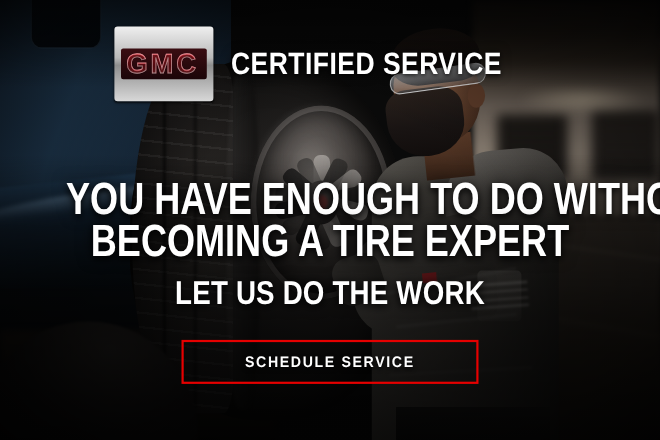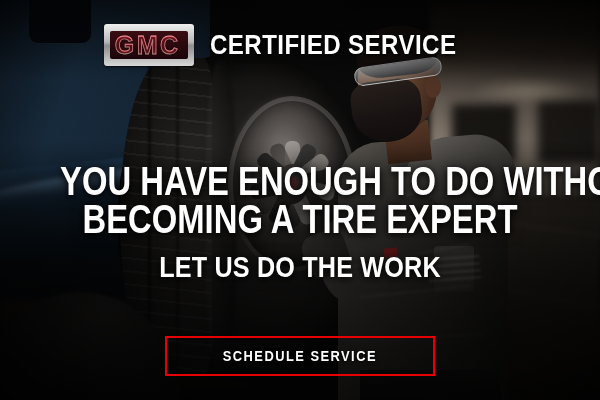--- a/index.html
+++ b/index.html
@@ -285,21 +285,21 @@
 
   
   .content{position:absolute;inset:0;}
 
   .header{
     position:absolute;left:0;top:24px;width:600px;
     display:flex;align-items:center;justify-content:center;gap:16px;
   }
   .gmc-logo{
     position:relative;display:inline-flex;align-items:center;justify-content:center;
-    padding:7px 6px;border-radius:3px;
+    padding:20px 6px;border-radius:3px;
     background:linear-gradient(180deg,#efefef 0%,#b9b9b9 42%,#8e8e8e 52%,#d8d8d8 100%);
     box-shadow:0 1px 2px rgba(0,0,0,.75);
   }
   .gmc-inner{
     padding:1px 5px;border-radius:2px;
     background:linear-gradient(180deg,#3a0d12 0%,#1b0508 100%);
   }
   .gmc-text{
     font-family:"Liberation Sans",sans-serif;
     font-weight:700;font-size:25px;line-height:26px;letter-spacing:2.5px;
@@ -333,21 +333,21 @@
     position:absolute;left:0;top:252px;width:600px;text-align:center;
     color:#fff;
     font-family:"Liberation Sans Narrow","Liberation Sans",sans-serif;
     font-weight:700;font-size:30px;line-height:30px;letter-spacing:.2px;
     transform:scaleX(.84);
     text-shadow:0 2px 7px rgba(0,0,0,.9),0 0 14px rgba(0,0,0,.7);
     white-space:nowrap;
   }
 
   .cta{
-    position:absolute;left:165px;top:336px;width:270px;height:40px;
+    position:absolute;left:165px;top:309px;width:270px;height:40px;
     box-sizing:border-box;
     border:2px solid #e60000;background:transparent;
     display:flex;align-items:center;justify-content:center;
     cursor:pointer;padding:0;
   }
   .cta-label{
     color:#fff;
     font-family:"Liberation Sans Narrow","Liberation Sans",sans-serif;
     font-weight:700;font-size:14px;letter-spacing:1.6px;
     transform:scaleX(.92);

